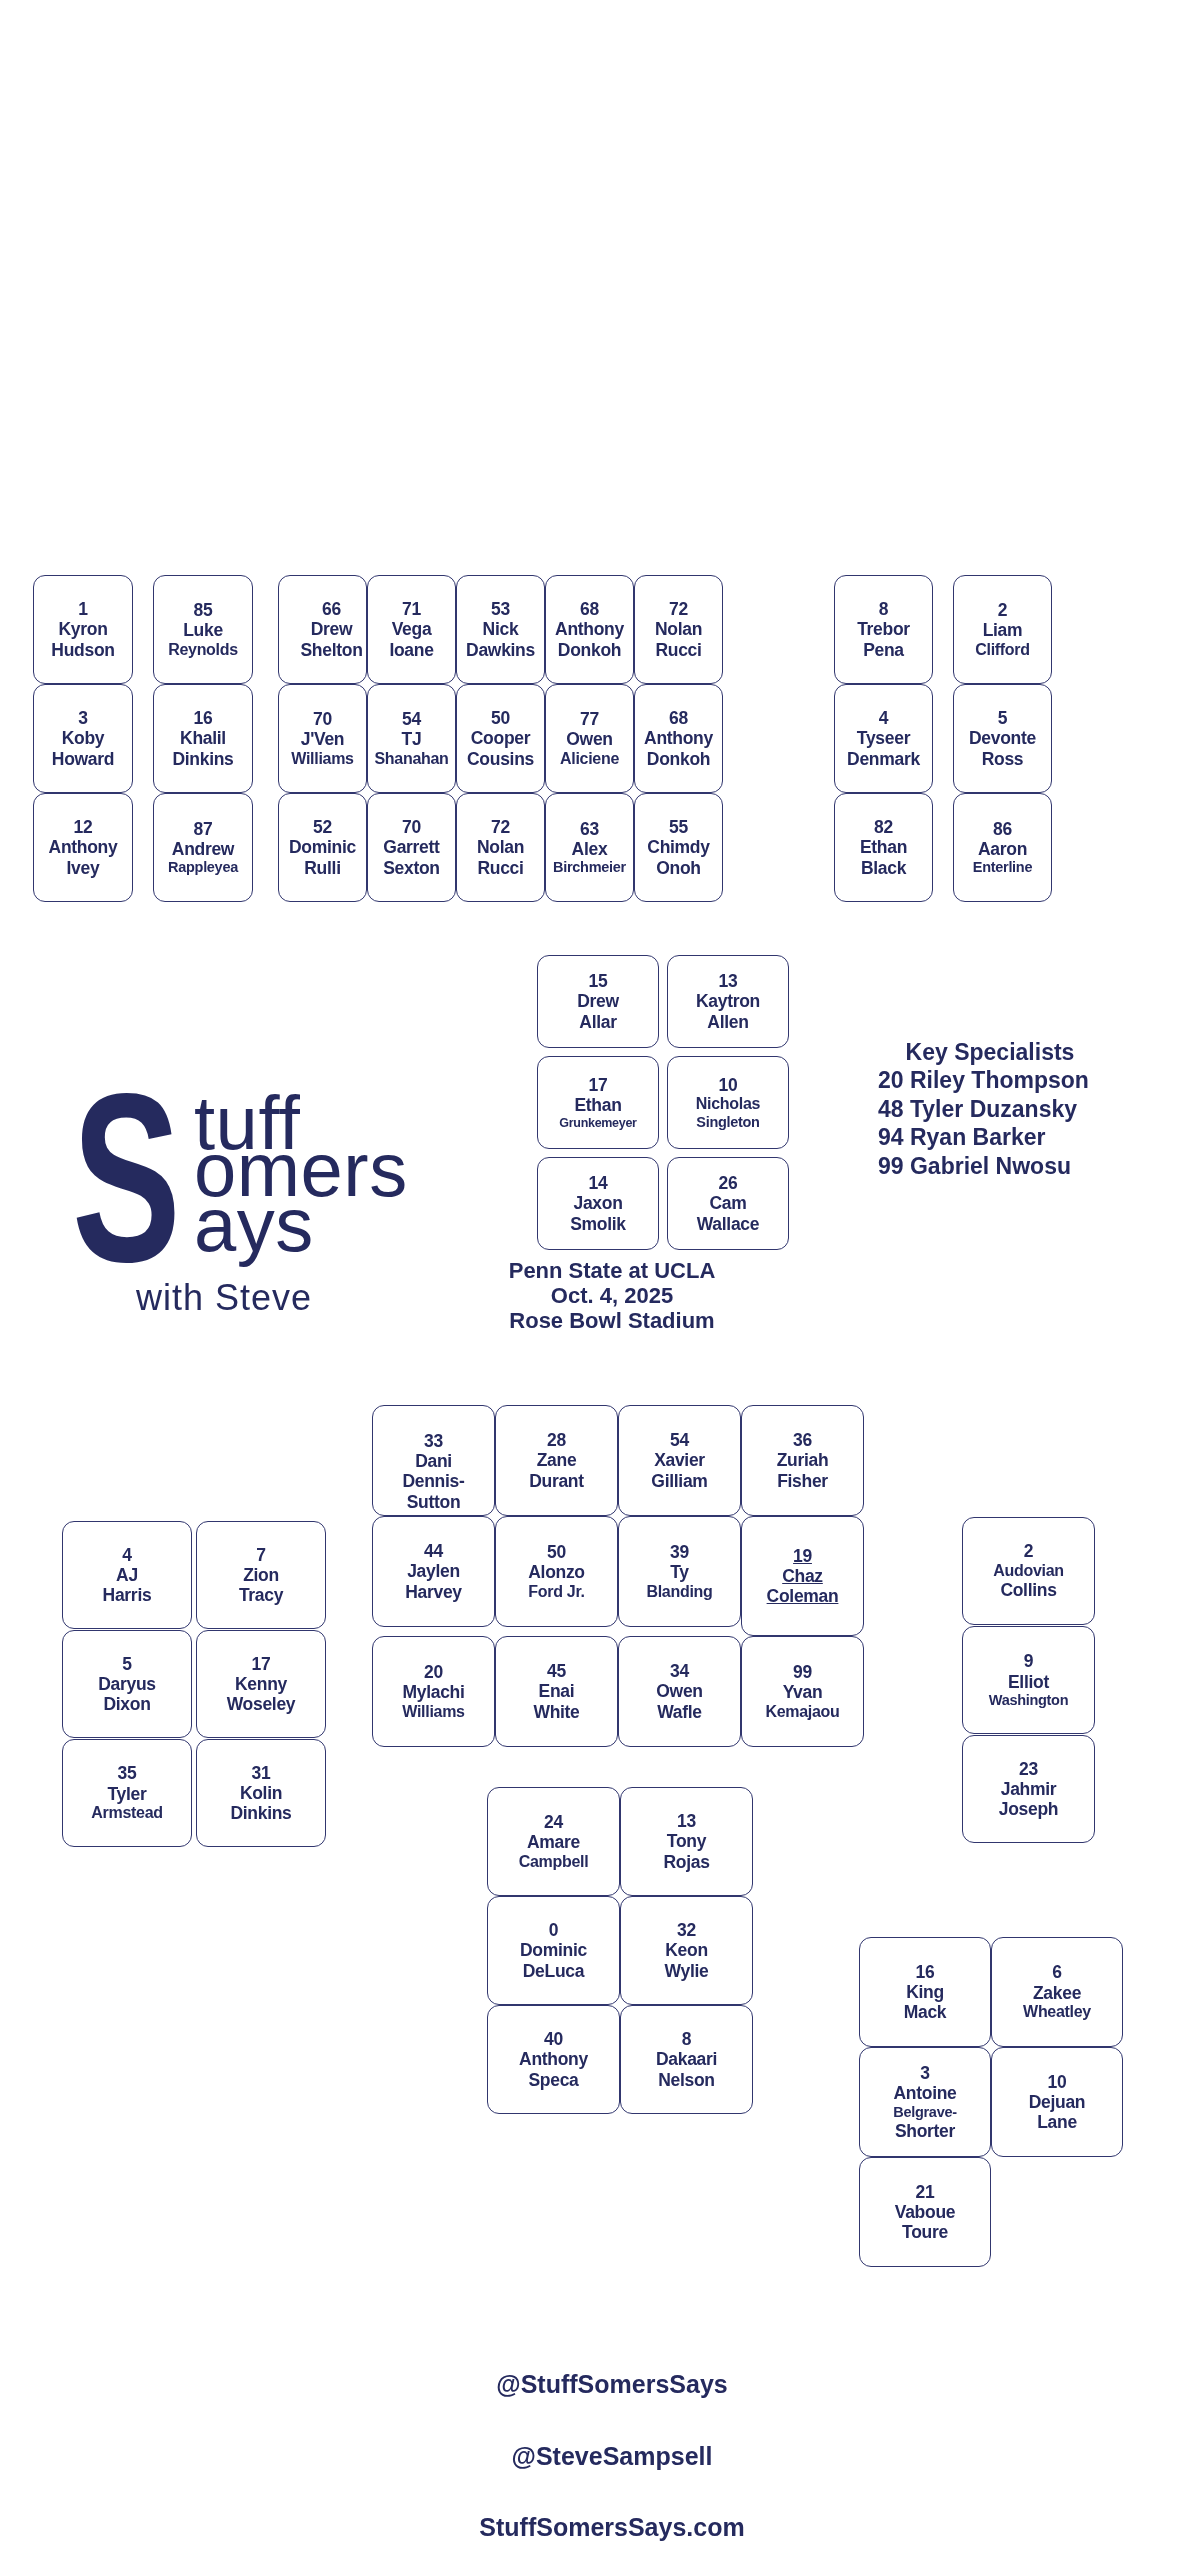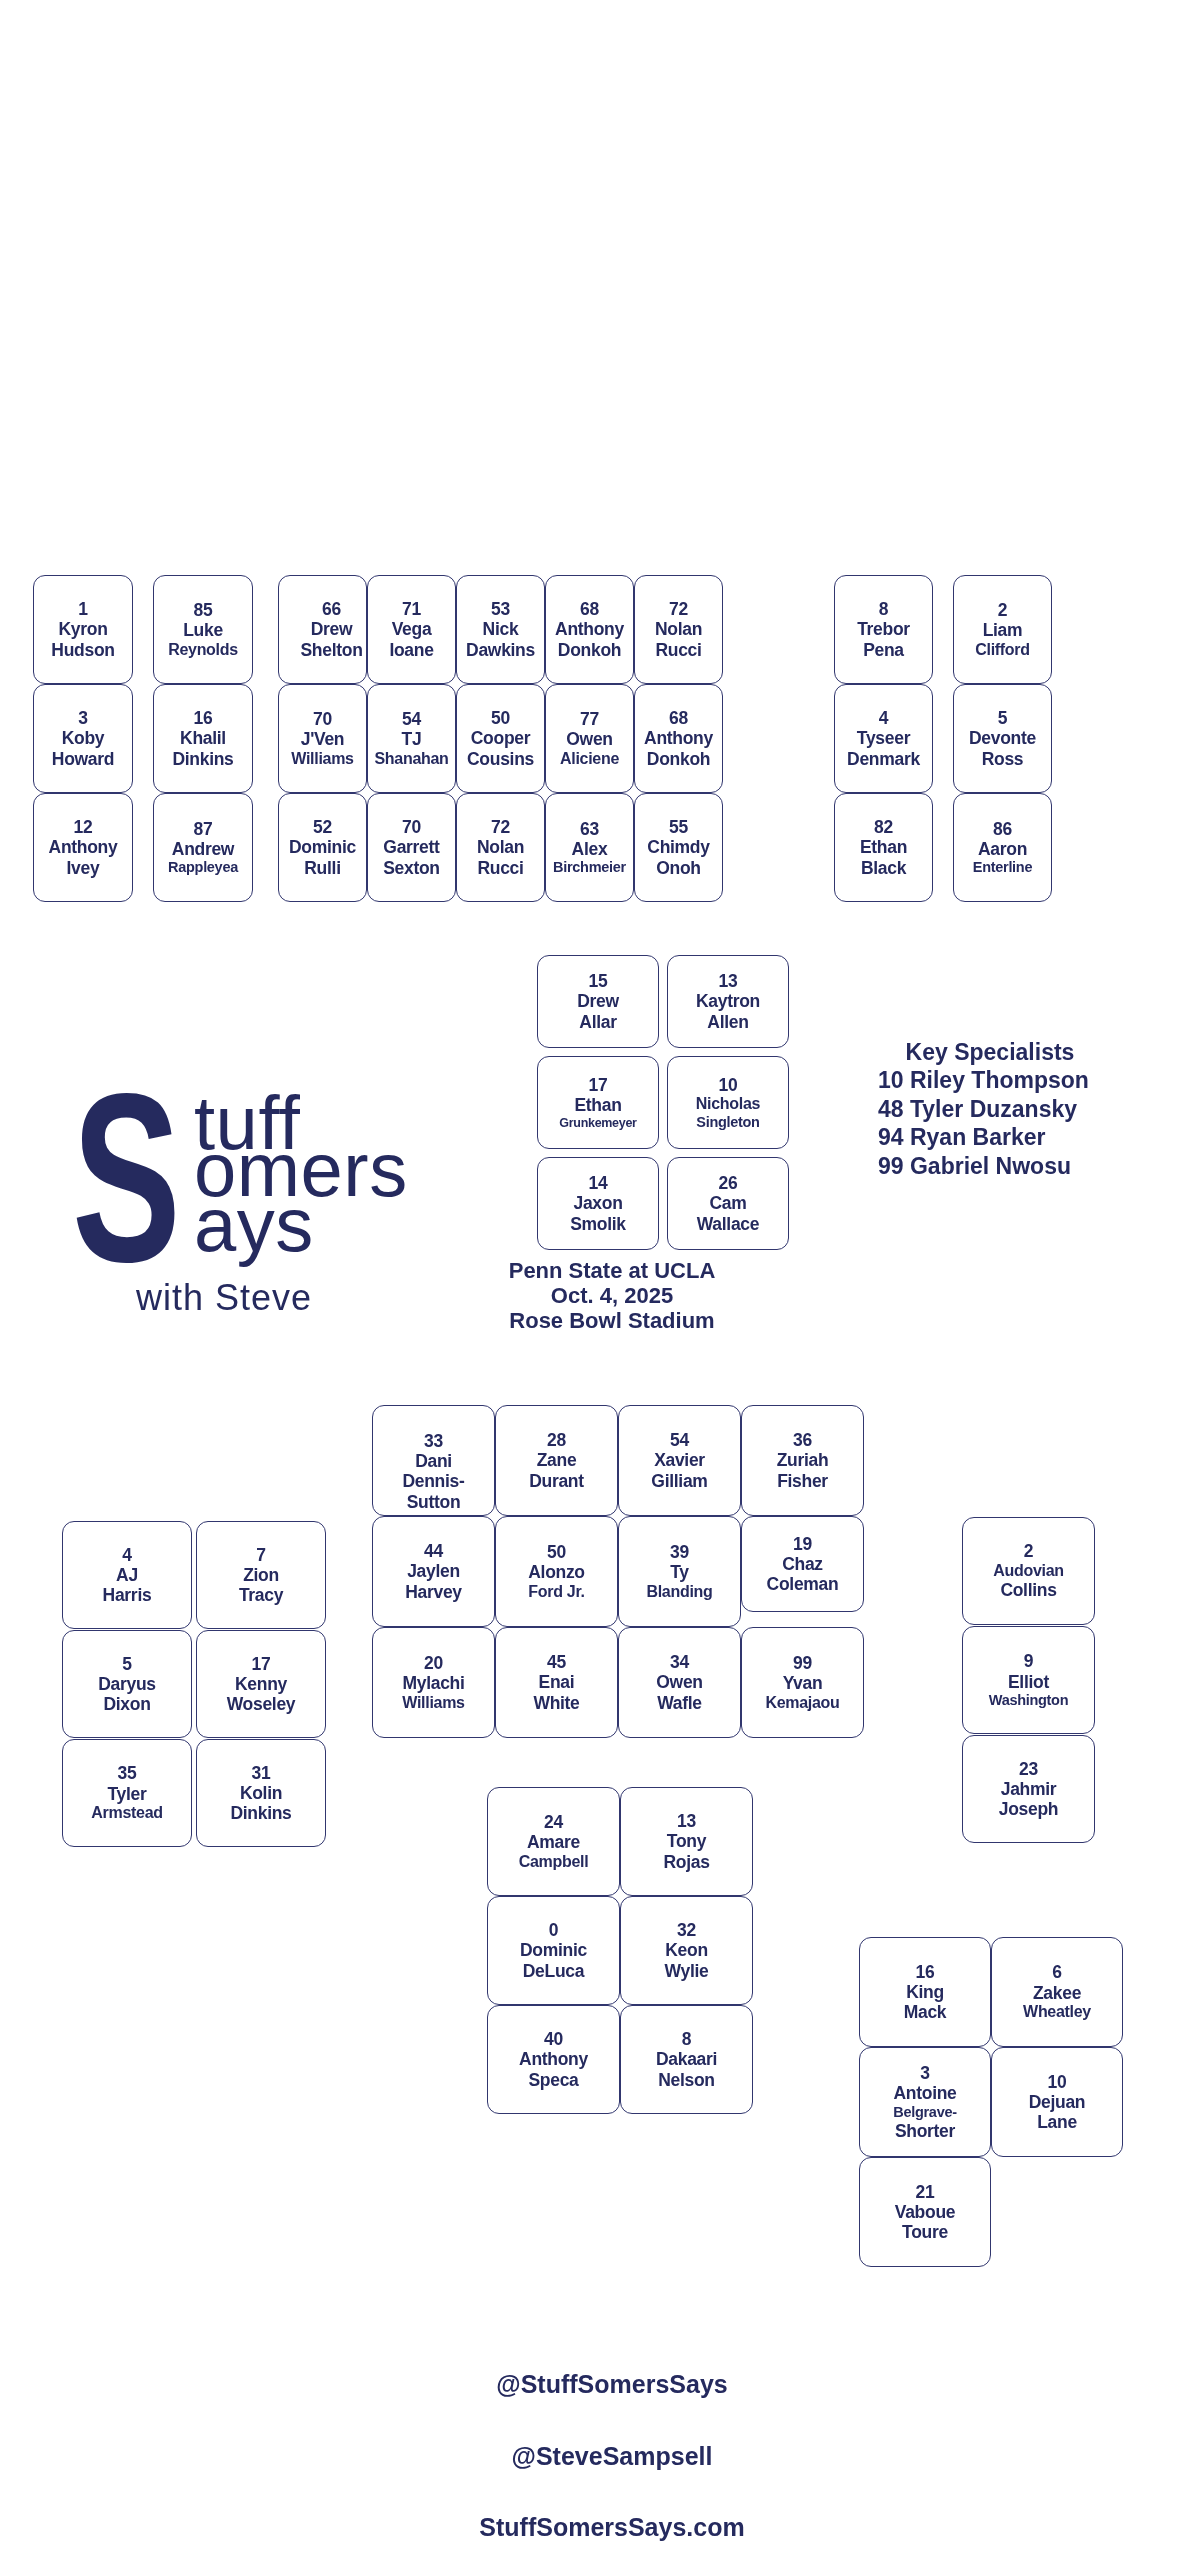--- a/index.html
+++ b/index.html
@@ -272,21 +272,21 @@
   <div id="logo-s">S</div>
   <div id="logo-word-1" class="logo-word">tuff</div>
   <div id="logo-word-2" class="logo-word">omers</div>
   <div id="logo-word-3" class="logo-word">ays</div>
   <div id="logo-tagline">with Steve</div>
 </div>
 
 <div id="key-specialists">
   <div class="ks-title">Key Specialists</div>
   <div>
-      <div class="ks-line">10 Riley Thompson</div>
+      <div class="ks-line">20 Riley Thompson</div>
       <div class="ks-line">48 Tyler Duzansky</div>
       <div class="ks-line">94 Ryan Barker</div>
       <div class="ks-line">99 Gabriel Nwosu</div>
     </div>
 </div>
 
 <div id="game-info">
   <div class="gi-line">Penn State at UCLA</div>
   <div class="gi-line">Oct. 4, 2025</div>
   <div class="gi-line">Rose Bowl Stadium</div>
@@ -322,21 +322,21 @@
     <div class="card" style="height: 111px;">
       <div class="card-num">50</div>
       <div class="card-line">Alonzo</div>
       <div class="card-line md">Ford Jr.</div>
     </div>
     <div class="card" style="height: 111px;">
       <div class="card-num">39</div>
       <div class="card-line">Ty</div>
       <div class="card-line md">Blanding</div>
     </div>
-    <div class="card" style="height: 96px;">
+    <div class="card" style="height: 120px; text-decoration: underline;">
       <div class="card-num">19</div>
       <div class="card-line">Chaz</div>
       <div class="card-line">Coleman</div>
     </div>
     <div class="card" style="height: 111px;">
       <div class="card-num">20</div>
       <div class="card-line">Mylachi</div>
       <div class="card-line md">Williams</div>
     </div>
     <div class="card" style="height: 111px;">

